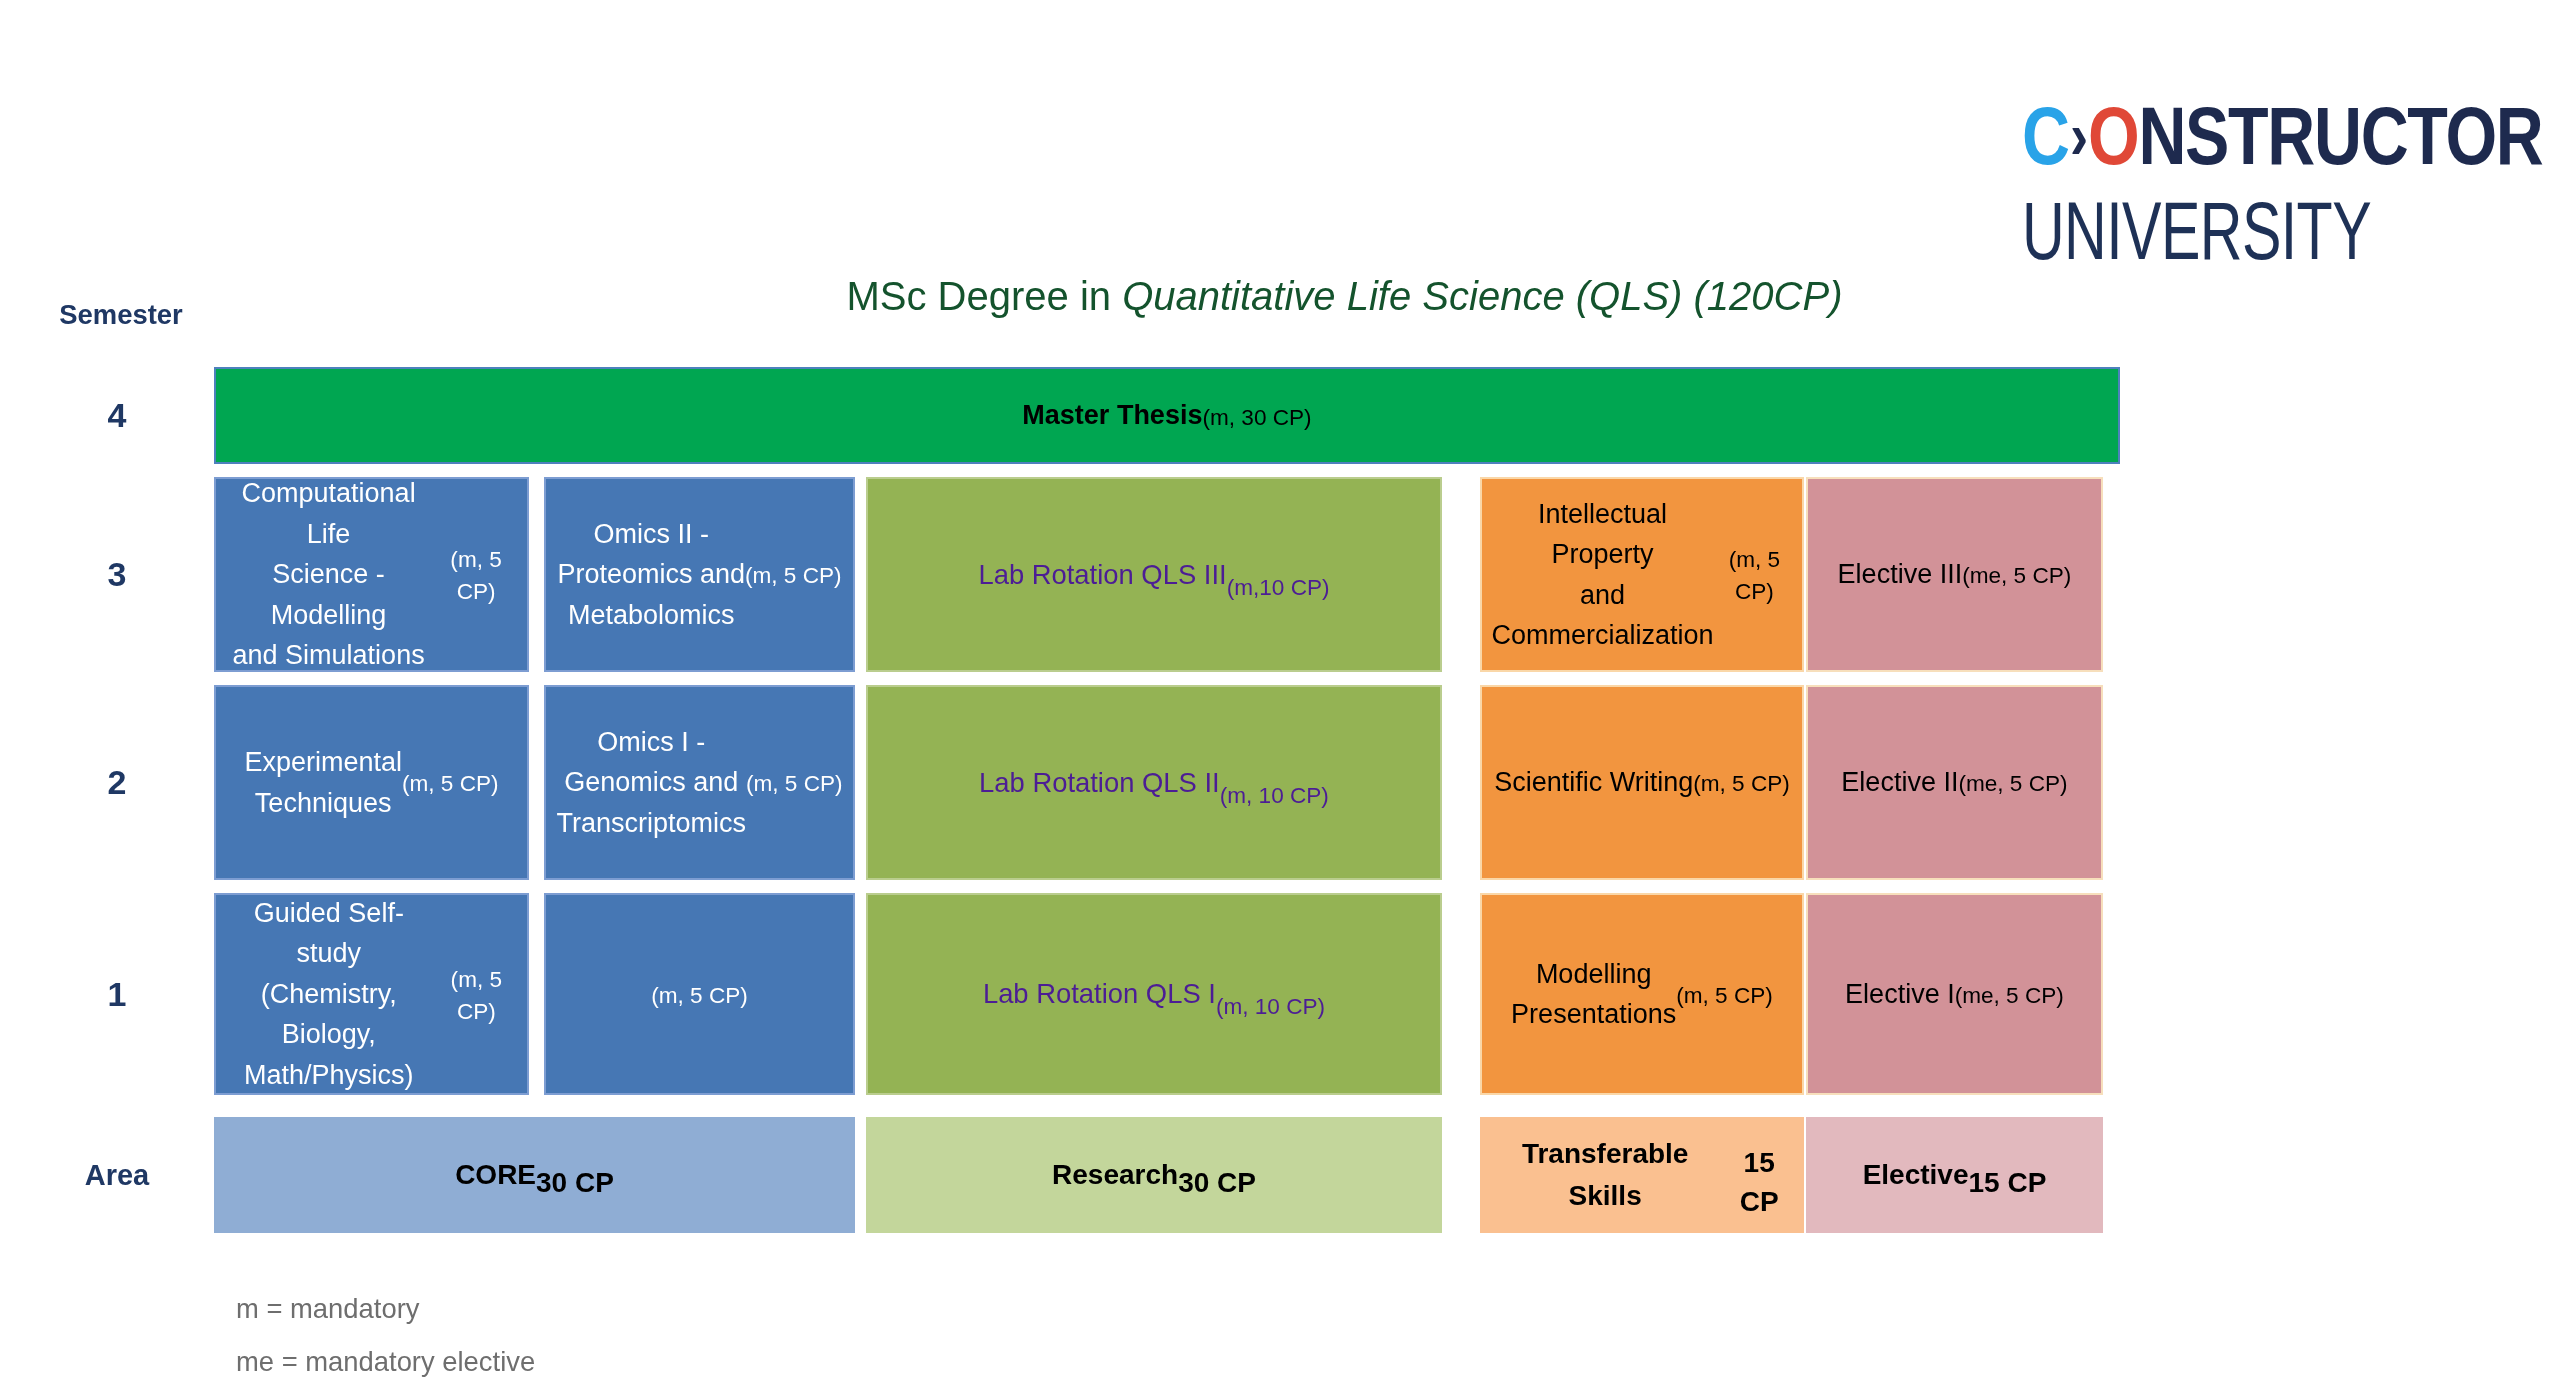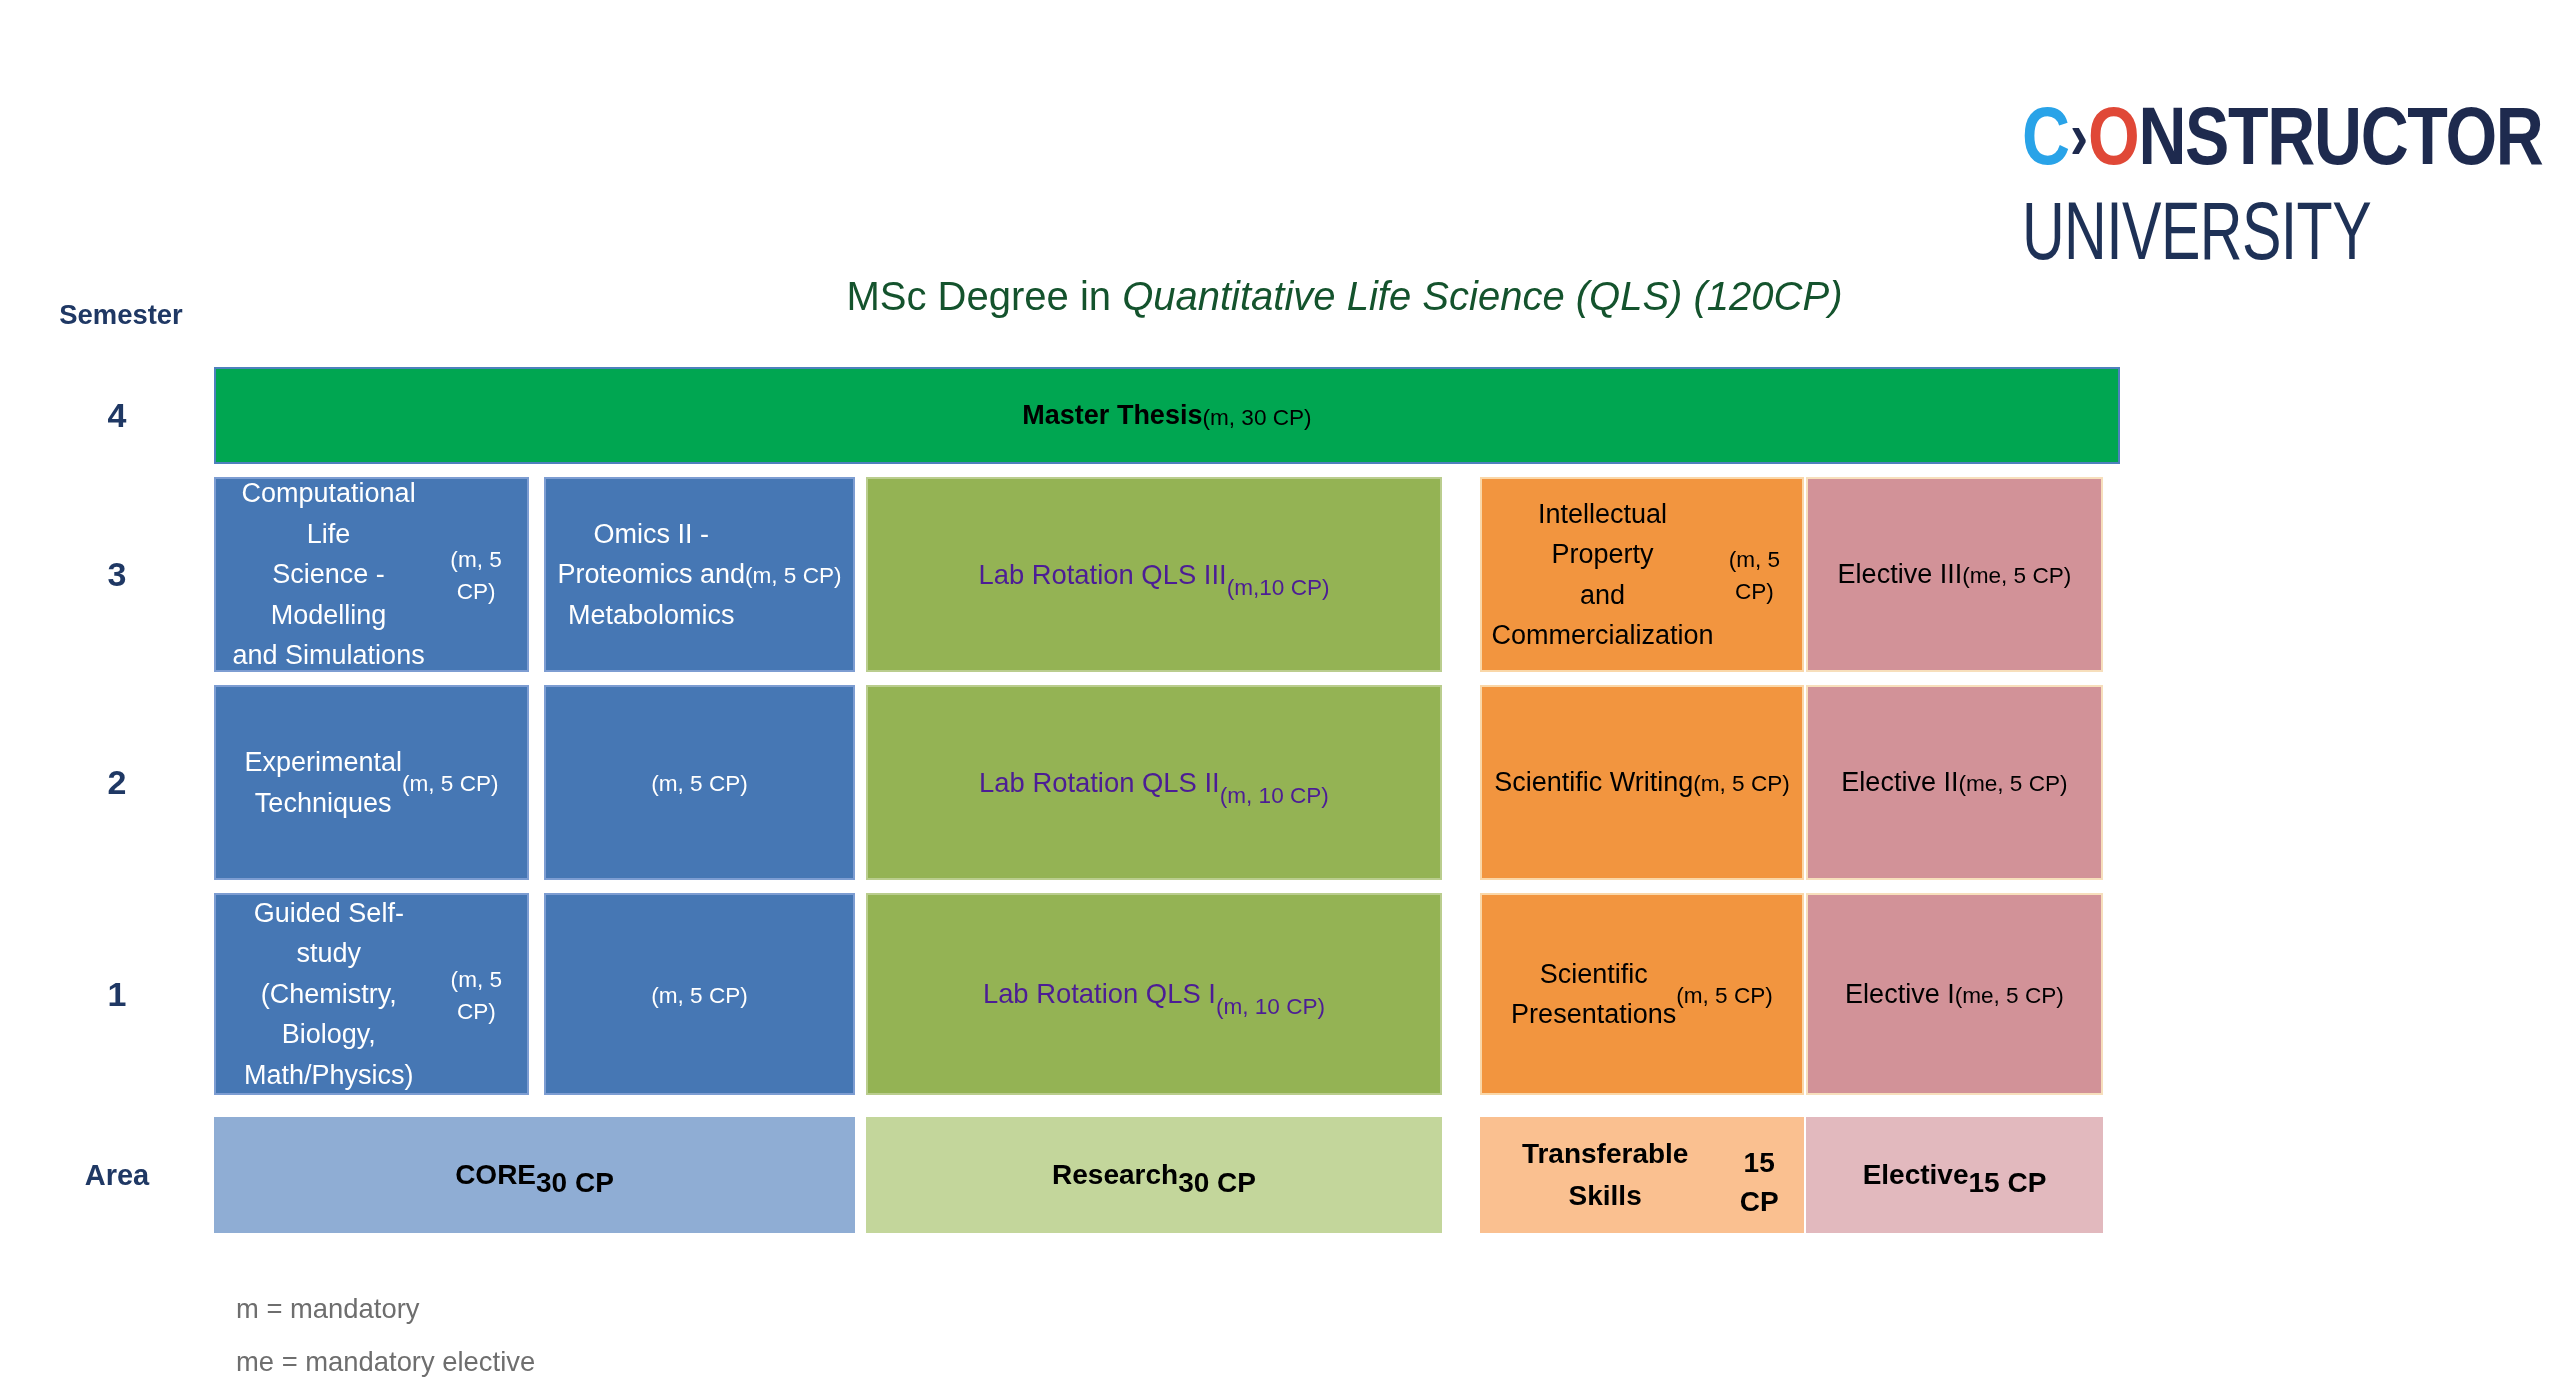--- a/index.html
+++ b/index.html
@@ -122,20 +122,23 @@
     <div class="block-title">Elective III</div>
     <div class="block-credits">(me, 5 CP)</div>
   </div>
 
   <div class="block core-course col1 row2">
     <div class="block-title">Experimental
 Techniques</div>
     <div class="block-credits">(m, 5 CP)</div>
   </div>
   <div class="block core-course col2 row2">
+    <div class="block-title">Omics I -
+Genomics and
+Transcriptomics</div>
     <div class="block-credits">(m, 5 CP)</div>
   </div>
   <div class="block research-course col3 row2">
     <div class="block-title">Lab Rotation QLS II</div>
     <div class="block-credits">(m, 10 CP)</div>
   </div>
   <div class="block skills-course col4 row2">
     <div class="block-title">Scientific Writing</div>
     <div class="block-credits">(m, 5 CP)</div>
   </div>
@@ -151,21 +154,21 @@
     <div class="block-credits">(m, 5 CP)</div>
   </div>
   <div class="block core-course col2 row1">
     <div class="block-credits">(m, 5 CP)</div>
   </div>
   <div class="block research-course col3 row1">
     <div class="block-title">Lab Rotation QLS I</div>
     <div class="block-credits">(m, 10 CP)</div>
   </div>
   <div class="block skills-course col4 row1">
-    <div class="block-title">Scientific
+    <div class="block-title">Modelling
 Presentations</div>
     <div class="block-credits">(m, 5 CP)</div>
   </div>
   <div class="block elective-course col5 row1">
     <div class="block-title">Elective I</div>
     <div class="block-credits">(me, 5 CP)</div>
   </div>
 
   <div class="block area area-core span-core rowA">
     <div class="block-title">CORE</div>

